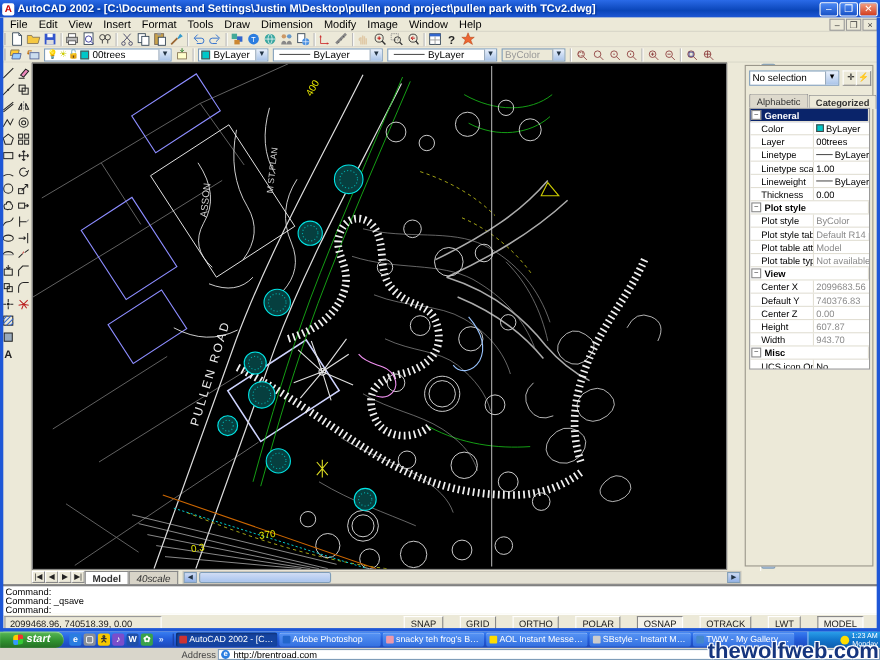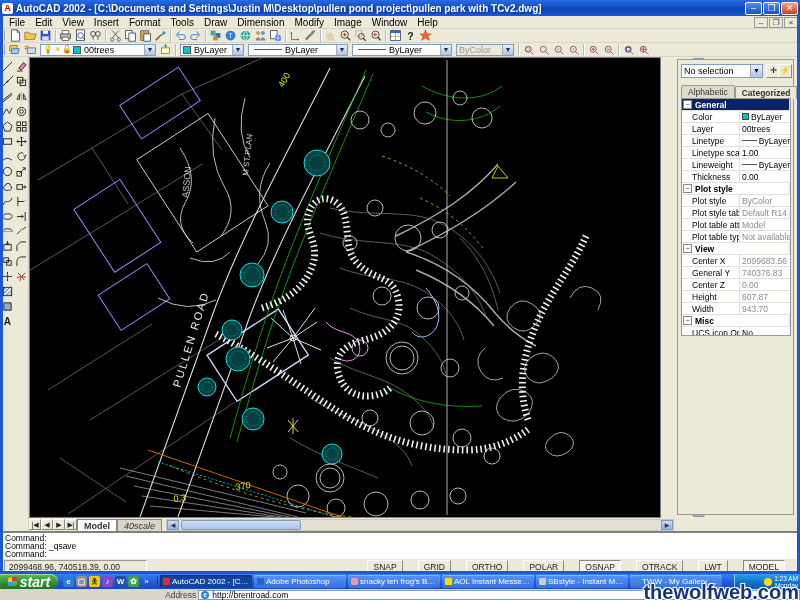--- a/index.html
+++ b/index.html
@@ -70,21 +70,21 @@
   #cmd{position:absolute;left:0;top:531px;width:800px;height:27px;background:#fff;border:2px solid;border-color:#808080 #fff #fff #808080;font-size:8.5px;font-family:"Liberation Mono",monospace;color:#000;padding:1px 3px;}
   #cmd div{height:8px;line-height:8px;}
   
   #status{position:absolute;left:0;top:558px;width:800px;height:16px;background:#ECE9D8;display:flex;align-items:center;font-size:8.5px;border-top:1px solid #fff;}
   #coords{width:160px;height:13px;margin-left:4px;border:1px solid;border-color:#999 #fff #fff #999;line-height:12px;padding-left:4px;color:#222;}
   #modes{display:flex;margin-left:220px;}
   .mode{height:13px;line-height:12px;padding:0 5px;border:1px solid;border-color:#fff #888 #888 #fff;margin-right:15px;color:#222;}
   .mode.pressed{border-color:#888 #fff #fff #888;background:#f4f2ea;}
   
   #taskbar{position:absolute;left:0;top:574px;width:800px;height:15px;background:linear-gradient(to bottom,#3A80F2,#245EDC 45%,#1C47B8);display:flex;align-items:center;}
-  #startbtn{height:15px;width:58px;background:linear-gradient(to bottom,#5BBA58,#2E8F2E 60%,#256F25);border-radius:0 8px 8px 0;color:#fff;font-weight:bold;font-style:italic;font-size:14px;display:flex;align-items:center;justify-content:center;box-shadow:inset 0 1px 1px #9fdf9f;}
+  #startbtn{height:15px;width:58px;background:linear-gradient(to bottom,#5BBA58,#2E8F2E 60%,#256F25);border-radius:0 8px 8px 0;color:#fff;font-weight:bold;font-style:italic;font-size:10px;display:flex;align-items:center;justify-content:center;box-shadow:inset 0 1px 1px #9fdf9f;}
   .flag{display:inline-block;width:9px;height:9px;margin-right:3px;background:conic-gradient(from 0deg,#e33 0 25%,#3c3 0 50%,#39f 0 75%,#fc0 0);border-radius:2px;transform:skewY(-6deg);}
   #quick{display:flex;align-items:center;padding:0 4px;border-right:1px solid #1a3ea0;}
   .qi{width:11px;height:11px;margin:0 1px;border-radius:2px;font-size:8px;line-height:11px;text-align:center;color:#fff;font-weight:bold;}
   #tasks{display:flex;flex:1;align-items:center;padding:0 2px;overflow:hidden;}
   .task{width:92px;height:13px;margin-right:2px;border-radius:2px;background:linear-gradient(#5895F5,#3370E0);color:#fff;font-size:8px;line-height:13px;padding:0 3px;white-space:nowrap;overflow:hidden;text-overflow:ellipsis;box-shadow:inset 0 1px 0 #8ab4f8;flex:0 0 auto;}
   .task.active{background:#1544A0;box-shadow:inset 1px 1px 2px #0c2a66;}
   .task .tico{display:inline-block;width:7px;height:7px;margin-right:2px;border-radius:1px;vertical-align:-1px;}
   #tray{width:66px;height:15px;background:linear-gradient(to bottom,#2BA0EA,#1277CE 50%,#0E5CAD);border-left:1px solid #8cc6f0;display:flex;align-items:center;justify-content:flex-end;padding-right:2px;color:#fff;font-size:6.5px;line-height:7px;text-align:right;}
   .trayico{width:8px;height:8px;background:#fd0;border-radius:50%;margin-right:2px;}
   
@@ -869,21 +869,21 @@
           </div>
         <div class="prow cat">
             <span class="pm">−</span>
             <span class="plabel">View</span>
           </div>
         <div class="prow">
             <span class="plabel">Center X</span>
             <span class="pval g">2099683.56</span>
           </div>
         <div class="prow">
-            <span class="plabel">General Y</span>
+            <span class="plabel">Default Y</span>
             <span class="pval g">740376.83</span>
           </div>
         <div class="prow">
             <span class="plabel">Center Z</span>
             <span class="pval g">0.00</span>
           </div>
         <div class="prow">
             <span class="plabel">Height</span>
             <span class="pval g">607.87</span>
           </div>

